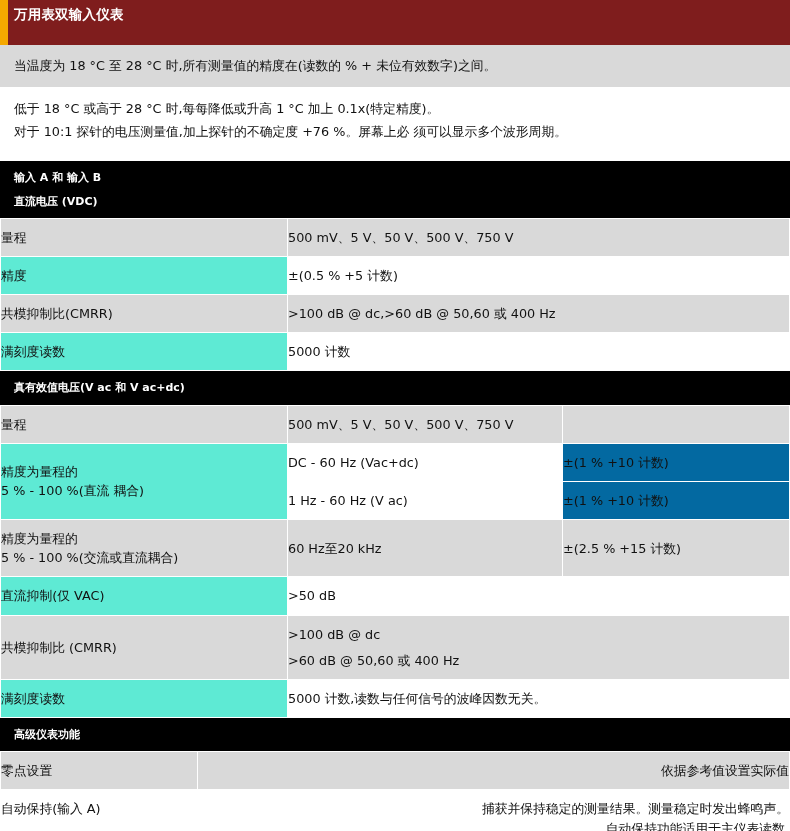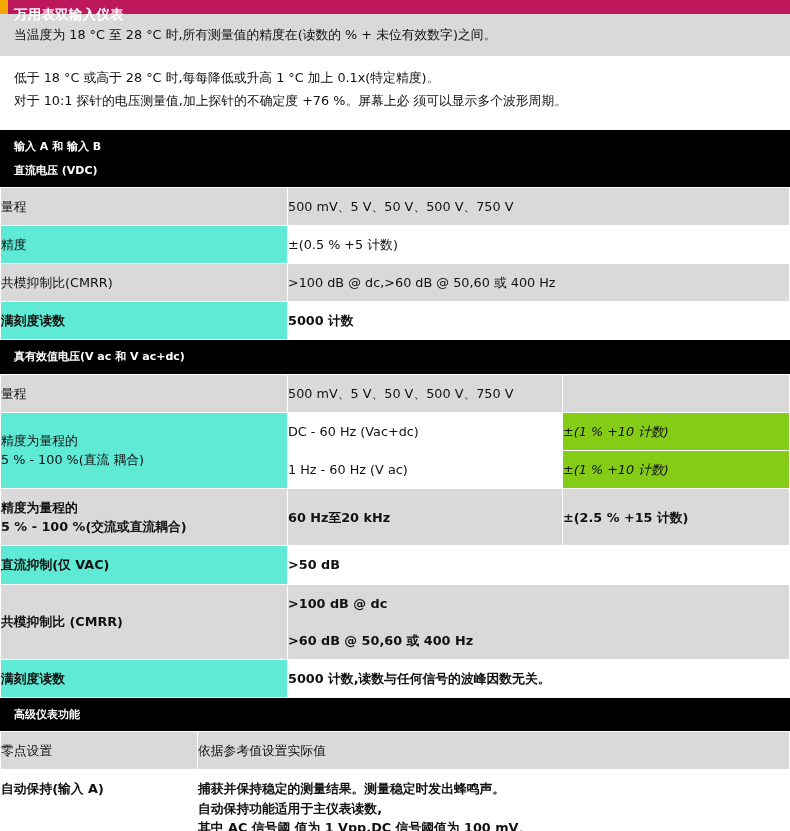--- a/index.html
+++ b/index.html
@@ -16,22 +16,22 @@
   }
   .page {
     width: 790px;
     position: relative;
     background: #ffffff;
   }
 
   
   .topbar {
     position: relative;
-    height: 14px;
-    background: #be185d;
+    height: 45px;
+    background: #7f1d1d;
     padding-left: 12px;
   }
   .topbar .accent {
     position: absolute;
     left: 0; top: 0; bottom: 0;
     width: 8px;
     background: #f5a800;
   }
   .topbar .title {
     position: absolute;
@@ -99,34 +99,35 @@
   }
   td.val.white { background: #ffffff; }
   td.val2 {
     background: #d9d9d9;
     width: 274px;
   }
   td.val2.white { background: #ffffff; }
   td.val3 {
     background: #d9d9d9;
   }
-  td.val3.white { background: #84cc16; font-style: italic; }
-
-  .tall { padding-top: 14px; padding-bottom: 14px; font-weight: bold; }
+  td.val3.white { background: #0369a1; }
+
+  .tall { padding-top: 14px; padding-bottom: 14px; }
 
   
   td.flbl {
     width: 196px;
     background: #d9d9d9;
     vertical-align: top;
   }
   td.flbl.white { background: #ffffff; vertical-align: top; }
   td.fval {
     background: #d9d9d9;
     vertical-align: top;
+    text-align: right;
   }
   td.fval.white { background: #ffffff; vertical-align: top; }
 
   .line { display: block; }
 </style>
 </head>
 <body>
 
 <div class="page">
 
@@ -203,21 +204,21 @@
 
     <tr>
       <td class="lbl white tall">直流抑制(仅 VAC)</td>
       <td class="val white tall" colspan="2">&gt;50 dB</td>
     </tr>
 
     <tr>
       <td class="lbl tall">共模抑制比 (CMRR)</td>
       <td class="val tall" colspan="2">
         <span class="line">&gt;100 dB @ dc</span>
-        <span class="line" style="margin-top:18px;">&gt;60 dB @ 50,60 或 400 Hz</span>
+        <span class="line" style="margin-top:7px;">&gt;60 dB @ 50,60 或 400 Hz</span>
       </td>
     </tr>
 
     <tr>
       <td class="lbl white tall">满刻度读数</td>
       <td class="val white tall" colspan="2">5000 计数,读数与任何信号的波峰因数无关。</td>
     </tr>
   </tbody>
     </table>
 

